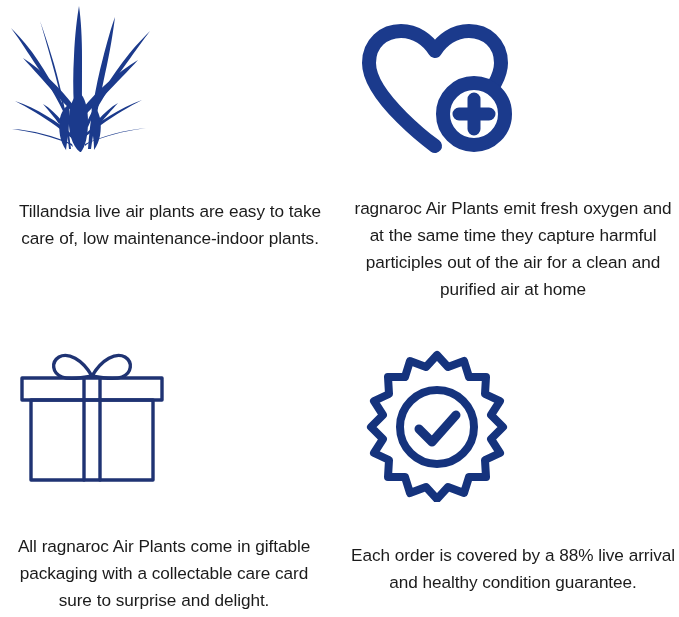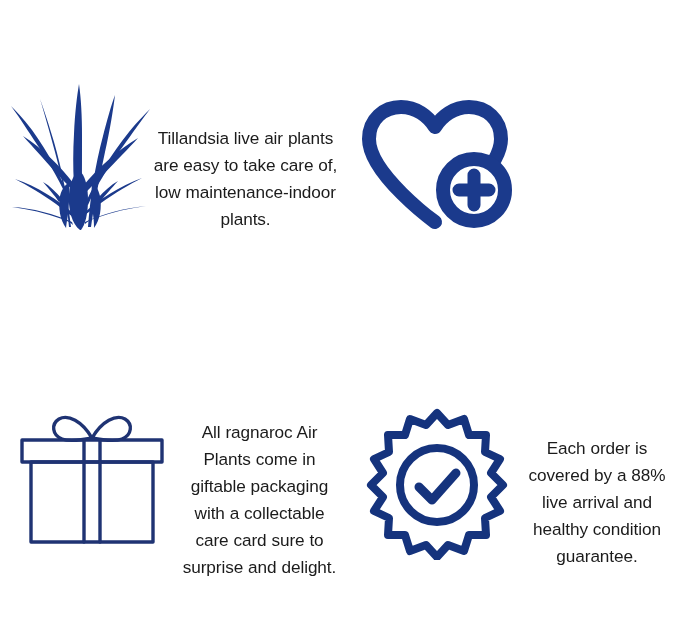--- a/index.html
+++ b/index.html
@@ -16,22 +16,22 @@
   .feature-grid {
     width: 679px;
     height: 617px;
     display: grid;
     grid-template-columns: 347px 332px;
     grid-template-rows: 310px 307px;
     background: #ffffff;
   }
   .feature-card {
     display: flex;
-    flex-direction: row;
-    align-items: center;
+    flex-direction: column;
+    align-items: flex-start;
     box-sizing: border-box;
   }
   .card-1 { padding: 4px 6px 0 4px; }
   .card-2 { padding: 19px 2px 0 4px; }
   .card-3 { padding: 33px 6px 0 4px; }
   .card-4 { padding: 37px 2px 0 4px; }
 
   .icon-wrap {
     display: flex;
     align-items: center;
@@ -96,20 +96,21 @@
   <div class="feature-card card-2">
     <div class="icon-wrap icon-wrap-2">
       <svg width="165" height="140" viewBox="0 0 165 140" aria-hidden="true">
         <g fill="none" stroke="#1b3a8c" stroke-width="14" stroke-linecap="round" stroke-linejoin="round">
           <path d="M82 127 C82 127 16 79 16 44 C16 24 31 12 48 12 C63 12 75 21 82 32 C89 21 101 12 116 12 C133 12 148 24 148 44 C148 58 137 74 124 88"></path>
         </g>
         <circle cx="121" cy="95" r="31" fill="#ffffff" stroke="#1b3a8c" stroke-width="14"></circle>
         <path d="M121 80 L121 110 M106 95 L136 95" stroke="#1b3a8c" stroke-width="13" stroke-linecap="round"></path>
       </svg>
     </div>
+    <div class="caption cap-2">ragnaroc Air Plants emit fresh oxygen and at the same time they capture harmful participles out of the air for a clean and purified air at home</div>
   </div>
 
   <div class="feature-card card-3">
     <div class="icon-wrap icon-wrap-3">
       <svg width="172" height="150" viewBox="0 0 172 150" aria-hidden="true">
         <g fill="none" stroke="#1f3373" stroke-width="3.4" stroke-linejoin="round" stroke-linecap="round">
 
           <path d="M86 33 C76 16 62 9 53 14 C45 19 46 30 56 34 C64 37 76 35 86 33 Z"></path>
 
           <path d="M86 33 C96 16 110 9 119 14 C127 19 126 30 116 34 C108 37 96 35 86 33 Z"></path>

